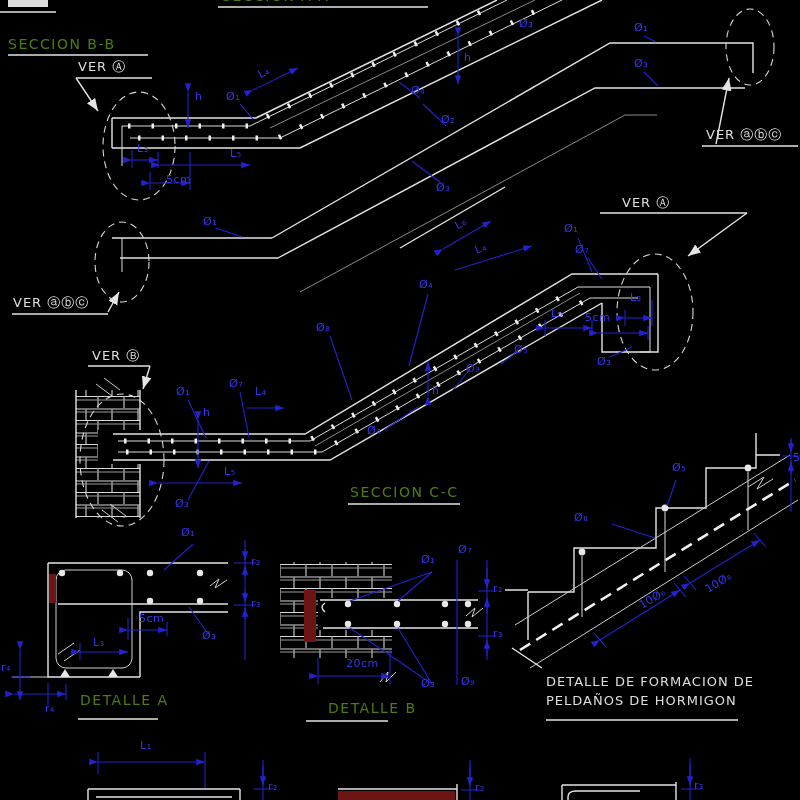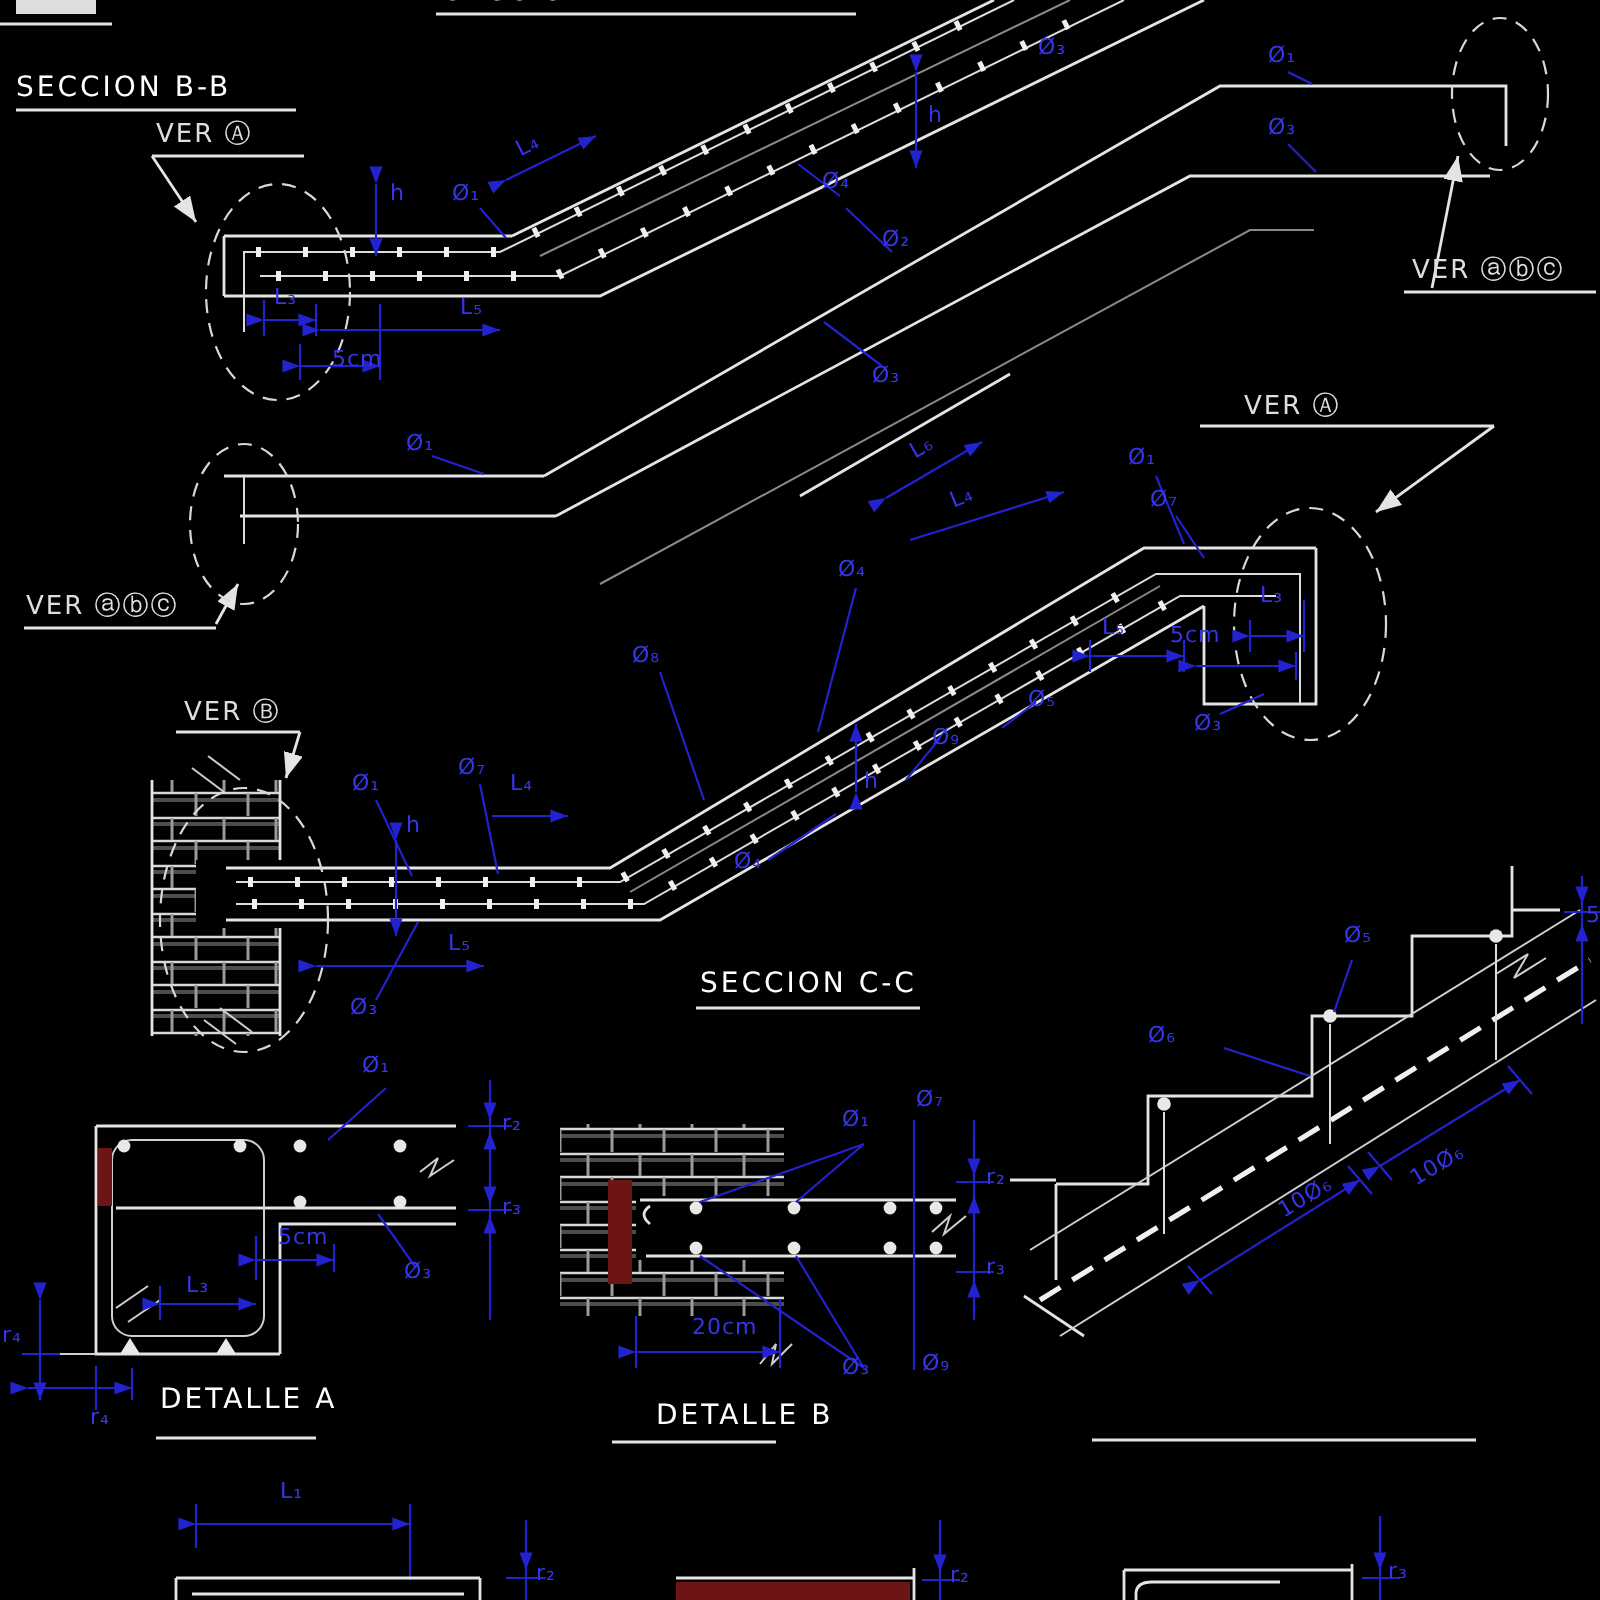--- a/index.html
+++ b/index.html
@@ -9,21 +9,21 @@
   .w{stroke:#e4e4e4;stroke-width:1.4;fill:none;}
   .wthin{stroke:#cfcfcf;stroke-width:1;fill:none;}
   .bar{stroke:#dcdcdc;stroke-width:1;fill:none;}
   .gray{stroke:#8a8a8a;stroke-width:1;fill:none;}
   .tick{stroke:#efefef;stroke-width:5;fill:none;stroke-dasharray:2.5 21;}
   .dash{stroke:#d8d8d8;stroke-width:1.1;fill:none;stroke-dasharray:7 5;}
   .b{stroke:#2222cf;stroke-width:1.1;fill:none;}
   .wdash{stroke:#f0f0f0;stroke-width:2.6;fill:none;stroke-dasharray:12 7;}
   .dot{fill:#e8e8e8;}
   .lbl{position:absolute;white-space:nowrap;}
-  .wt{color:#ffffff;font-size:14px;letter-spacing:1.5px;}
+  .wt{color:#4d7c0f;font-size:14px;letter-spacing:1.5px;}
   .wt2{color:#dedede;font-size:13px;letter-spacing:1px;}
   .bt{color:#3535ea;font-size:11px;letter-spacing:.5px;}
   .r27{transform:rotate(-27deg);} .r30{transform:rotate(-30deg);}
   .r22{transform:rotate(-22deg);} .r31{transform:rotate(-31deg);}
 </style>
 </head>
 <body>
 
 <div id="canvas">
 
@@ -210,20 +210,22 @@
     <path class="b" d="M690,758 V800 M681,789 H700"></path>
     <path class="b" d="M690,764 L690,785" marker-end="url(#mb)"></path>
   </g>
 </svg>
 
 <span class="lbl wt" style="left:222px;top:-12px">SECCION A-A</span>
 <span class="lbl wt" style="left:8px;top:36px">SECCION B-B</span>
 <span class="lbl wt" style="left:350px;top:484px">SECCION C-C</span>
 <span class="lbl wt" style="left:80px;top:692px">DETALLE A</span>
 <span class="lbl wt" style="left:328px;top:700px">DETALLE B</span>
+<span class="lbl wt2" style="left:546px;top:674px">DETALLE DE FORMACION DE</span>
+<span class="lbl wt2" style="left:546px;top:693px">PELDAÑOS DE HORMIGON</span>
 
 <span class="lbl wt2" style="left:78px;top:58px">VER Ⓐ</span>
 <span class="lbl wt2" style="left:706px;top:126px">VER ⓐⓑⓒ</span>
 <span class="lbl wt2" style="left:13px;top:294px">VER ⓐⓑⓒ</span>
 <span class="lbl wt2" style="left:92px;top:347px">VER Ⓑ</span>
 <span class="lbl wt2" style="left:622px;top:194px">VER Ⓐ</span>
 
 <span class="lbl bt r27" style="left:258px;top:66px">L₄</span>
 <span class="lbl bt" style="left:195px;top:90px">h</span>
 <span class="lbl bt" style="left:226px;top:90px">Ø₁</span>

